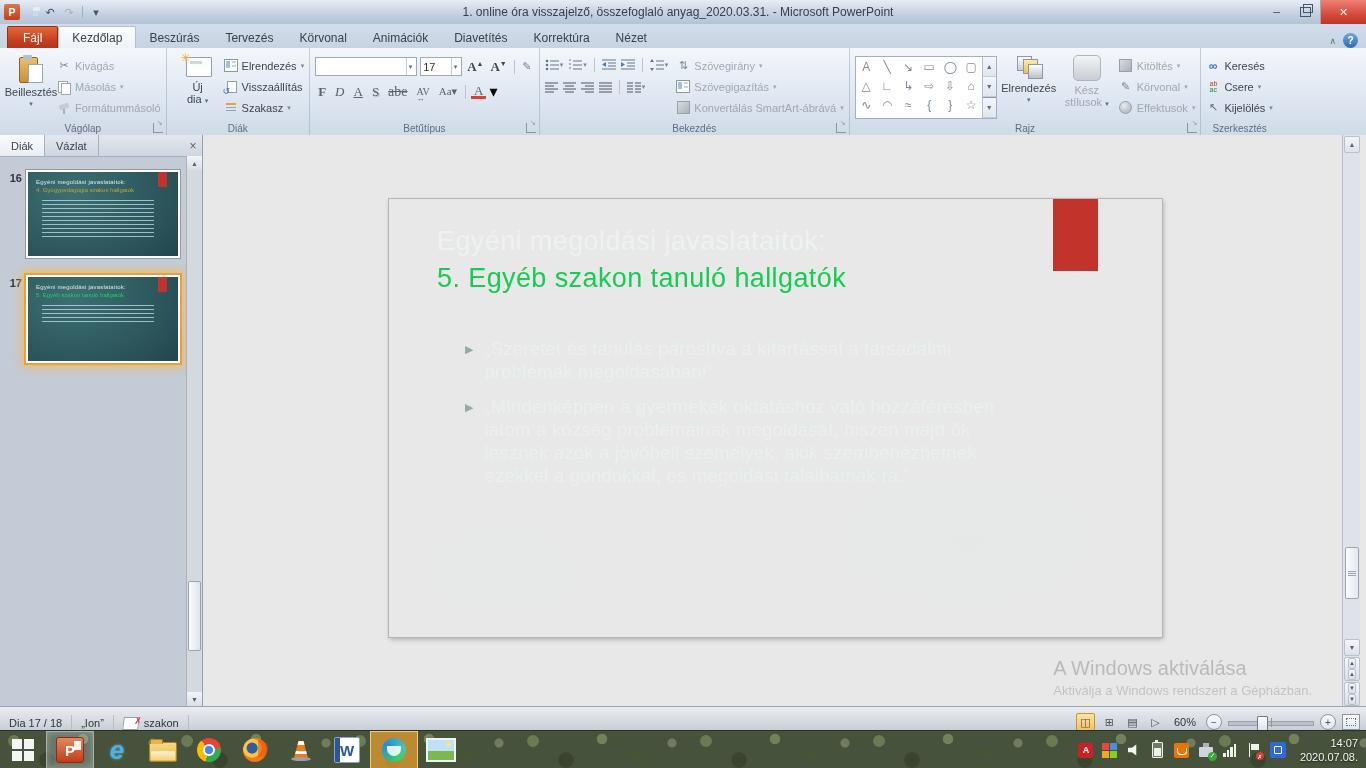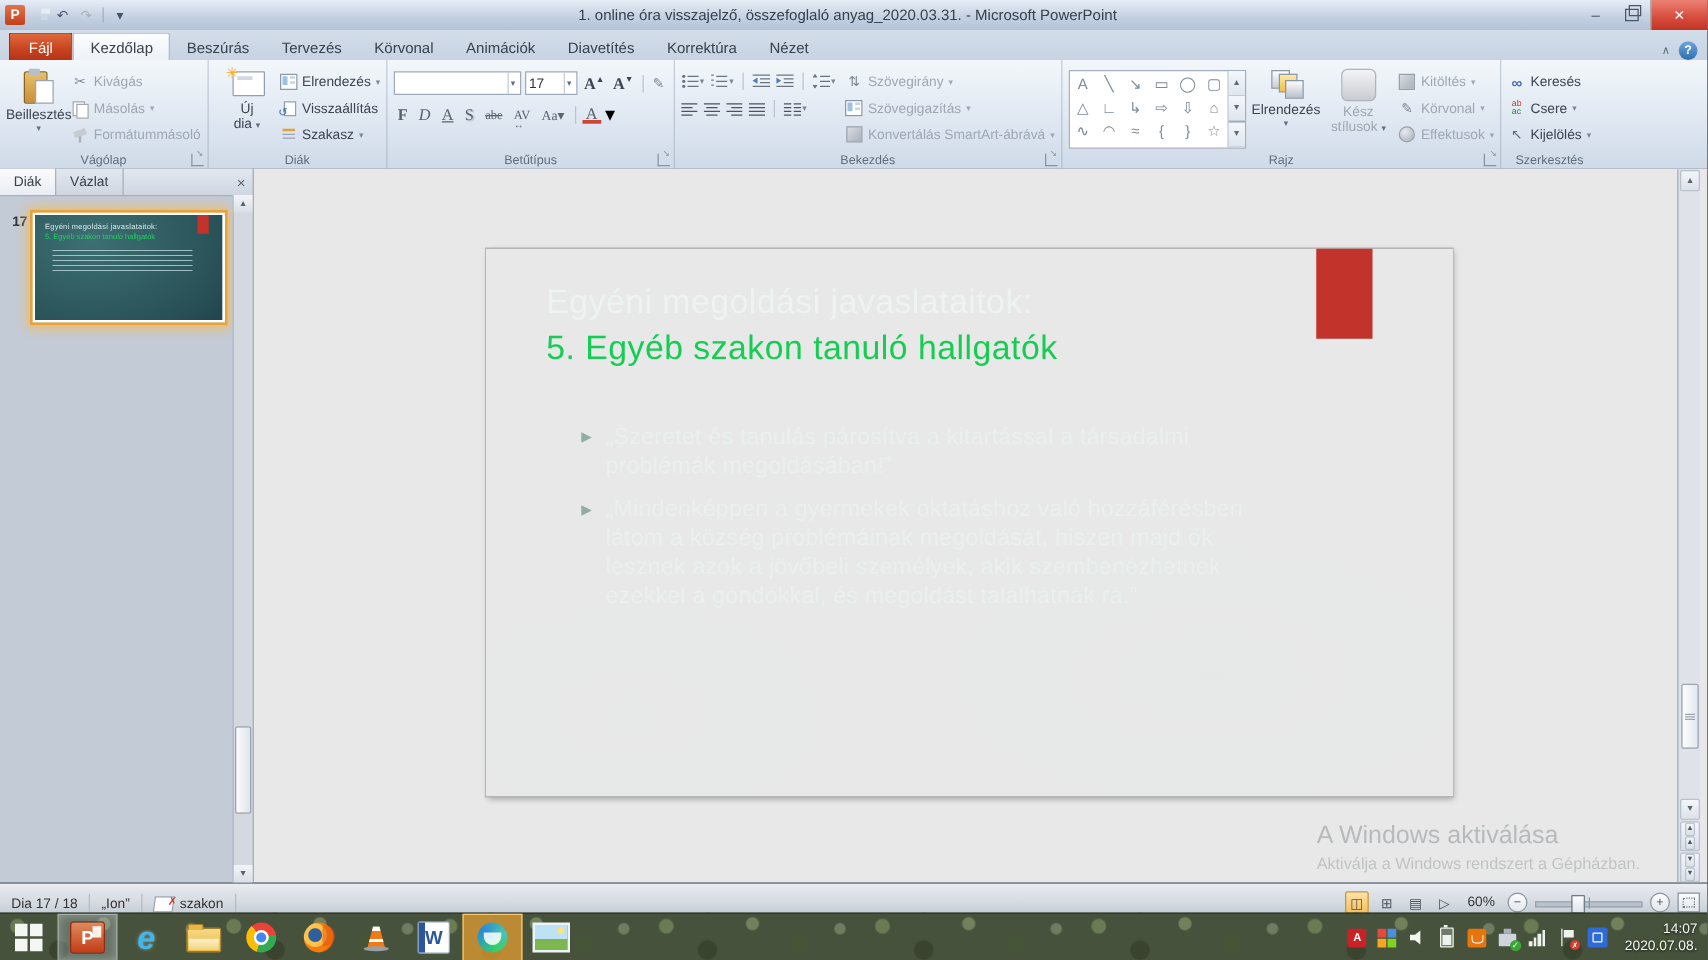--- a/index.html
+++ b/index.html
@@ -90,21 +90,21 @@
   .frow{display:flex;align-items:center;gap:3px;}
   .combo{height:17px;background:#fff;border:1px solid #9fabba;display:flex;align-items:center;
     font-size:11px;color:#333;padding:0 2px;position:relative;}
   .combo .cval{flex:1;}
   .combo .carr{font-size:7px;color:#5f6d7d;border-left:1px solid #c4ccd6;padding:0 2px;height:100%;display:flex;align-items:center;}
   .font-name{width:96px;} .font-size{width:36px;}
   .abtn{font-size:13px;color:#3d4551;position:relative;padding:0 2px;font-weight:bold;font-family:"Liberation Serif",serif;}
   .abtn sup{font-size:7px;}
   .fletter{font-size:13px;color:#5a636e;padding:0 3px;font-family:"Liberation Serif",serif;}
   .fl-b{font-weight:bold;} .fl-i{font-style:italic;} .fl-u{text-decoration:underline;}
-  .fl-s{text-shadow:1px 1px 1px #aab;} .fl-st{text-decoration:line-through;font-size:10px;}
+  .fl-s{text-shadow:1px 1px 1px #aab;} .fl-st{text-decoration:line-through;font-size:14px;}
   .fl-sp{font-size:10px;position:relative;} .fl-sp:after{content:"↔";position:absolute;left:3px;bottom:-6px;font-size:8px;}
   .fl-case{font-size:11px;}
   .fl-color{border-bottom:3px solid #d04437;line-height:11px;}
   .vsep{width:1px;height:14px;background:#bac4d0;margin:0 2px;}
   
   .pwrap{display:flex;gap:8px;}
   .pleft{display:flex;flex-direction:column;gap:8px;padding-top:7px;}
   .prow{display:flex;align-items:center;gap:5px;}
   .pbtn{display:flex;align-items:center;gap:1px;}
   .pbtn .caret{font-size:7px;color:#7d8897;}
@@ -681,20 +681,29 @@
     </div>
   </div>
 
   <div class="left-pane">
     <div class="pane-tabs">
       <span class="ptab active">Diák</span>
         <span class="ptab">Vázlat</span>
       <span class="pane-close">×</span>
     </div>
     <div class="thumb-list">
+        <div class="thumb-row t16">
+          <span class="thumb-num">16</span>
+          <div class="thumb">
+            <div class="thumb-title">Egyéni megoldási javaslataitok:</div>
+            <div class="thumb-sub" style="color: rgb(194, 162, 46);">4. Gyógypedagógia szakos hallgatók</div>
+            <div class="thumb-body"></div>
+            <span class="thumb-redrect"></span>
+          </div>
+        </div>
         <div class="thumb-row t17 selected">
           <span class="thumb-num">17</span>
           <div class="thumb">
             <div class="thumb-title">Egyéni megoldási javaslataitok:</div>
             <div class="thumb-sub" style="color: rgb(36, 205, 94);">5. Egyéb szakon tanuló hallgatók</div>
             <div class="thumb-body"></div>
             <span class="thumb-redrect"></span>
           </div>
         </div>
     </div>

